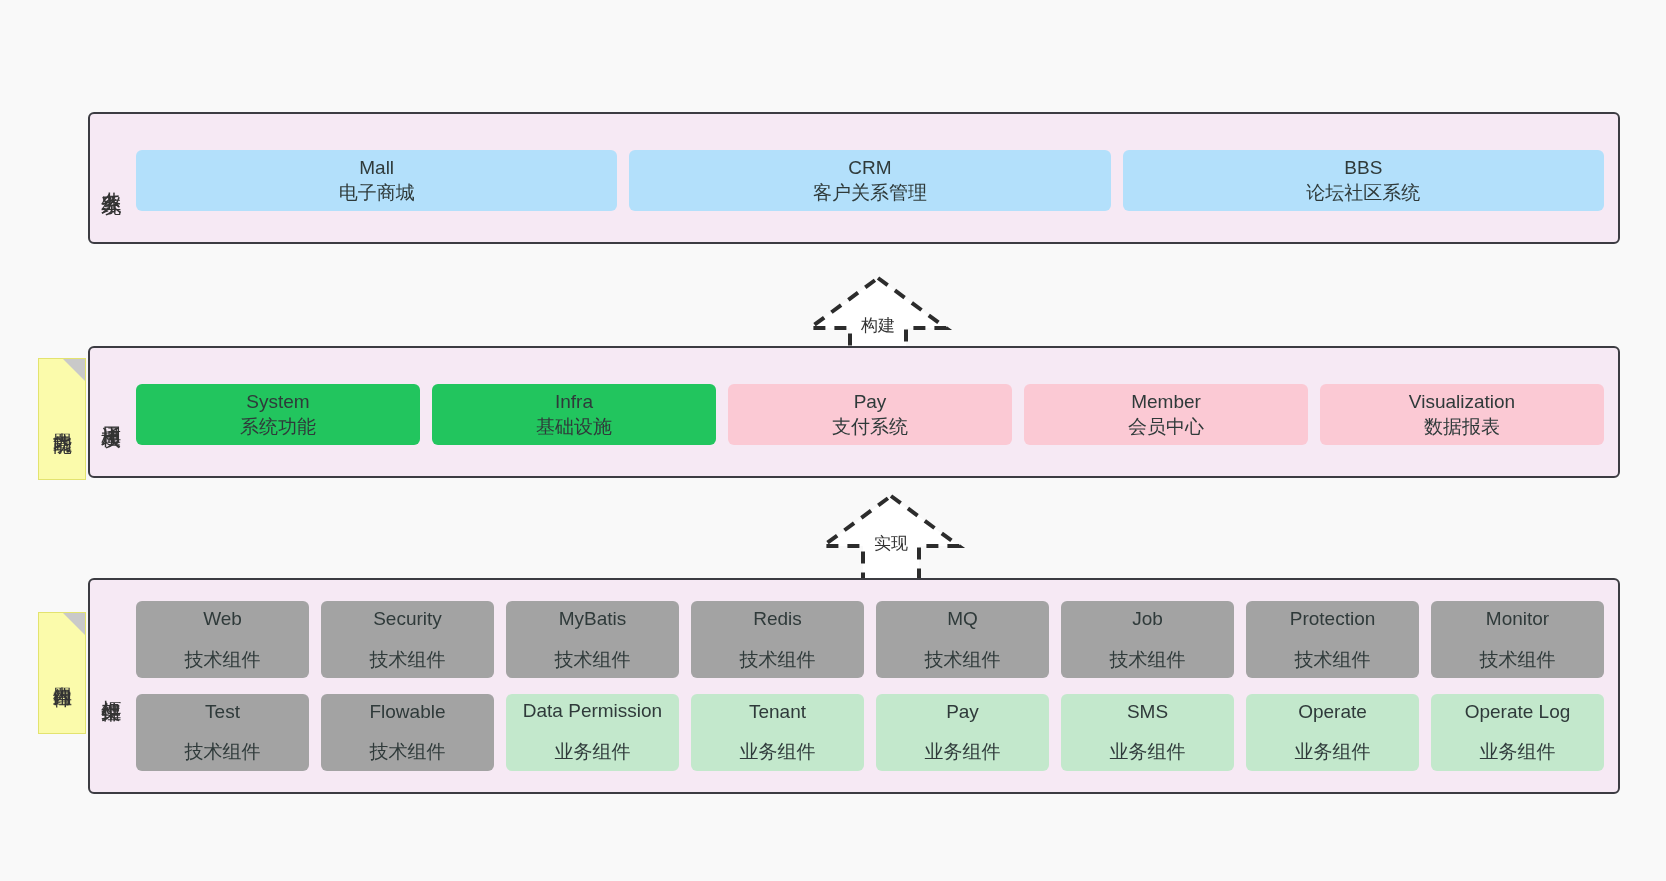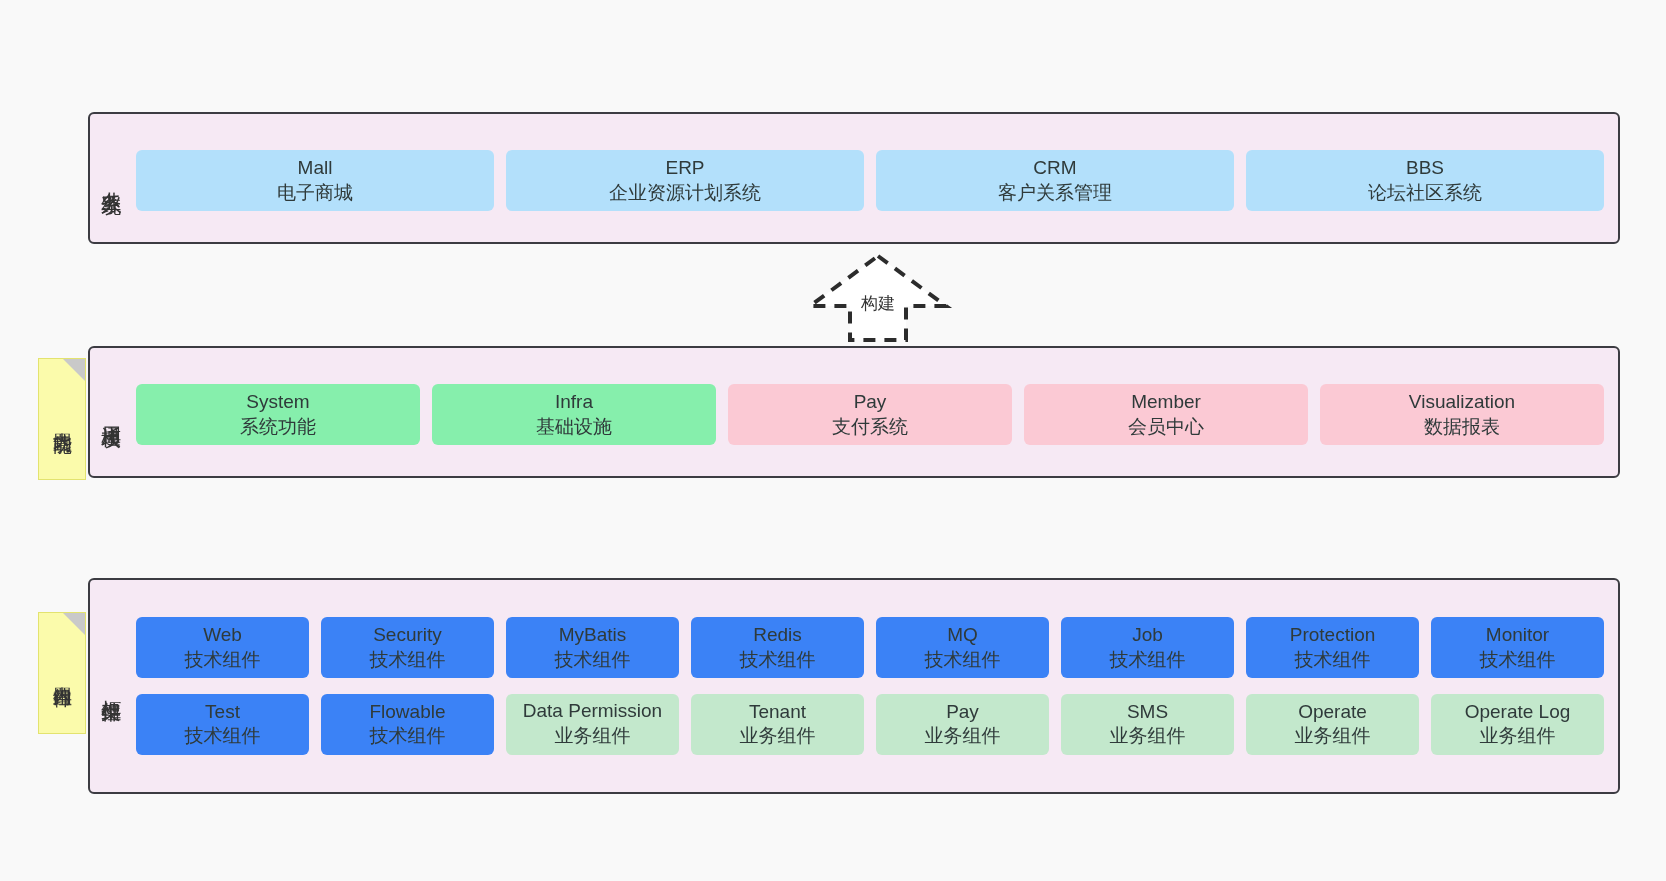--- a/index.html
+++ b/index.html
@@ -83,23 +83,23 @@
     color: #2f3a3a;
     box-sizing: border-box;
     padding: 6px 4px;
   }
   .card .en { white-space: nowrap; }
   .card .cn { white-space: nowrap; }
   .card.wrap .en { white-space: normal; line-height: 1.2; }
 
   
   .c-blue       { background: #b3e0fb; }
-  .c-red        { background: #86efac; }
+  .c-red        { background: #22c55e; }
   .c-pink       { background: #fbc9d4; }
-  .c-green      { background: #3b82f6; }
+  .c-green      { background: #a3a3a3; gap: 16px; }
   .c-lightgreen { background: #c3e8cc; justify-content: space-between; }
 
   
   .sticky {
     position: absolute;
     background: #fbfbab;
     border: 1px solid #e3e36f;
     box-sizing: border-box;
     display: flex;
     align-items: center;
@@ -145,35 +145,31 @@
 <div id="canvas">
 
   <div class="layer" id="layer-business" style="left:88px; top:112px; width:1532px; height:132px;">
     <div class="layer-title">业务系统</div>
     <div class="cards">
       <div class="card c-blue">
         <span class="en">Mall</span>
         <span class="cn">电子商城</span>
       </div>
       <div class="card c-blue">
-        <span class="en">ERP</span>
-        <span class="cn">企业资源计划系统</span>
-      </div>
-      <div class="card c-blue">
         <span class="en">CRM</span>
         <span class="cn">客户关系管理</span>
       </div>
       <div class="card c-blue">
         <span class="en">BBS</span>
         <span class="cn">论坛社区系统</span>
       </div>
     </div>
   </div>
 
-  <div class="uml-arrow" id="arrow-build" style="left:803px; top:252px;">
+  <div class="uml-arrow" id="arrow-build" style="left:803px; top:274px;">
     <svg width="150" height="92" viewBox="0 0 150 92">
       <path d="M75 4 L143 54 L103 54 L103 88 L47 88 L47 54 L7 54 Z" fill="#ffffff" stroke="#2c2c2c" stroke-width="4" stroke-dasharray="12 9" stroke-linejoin="miter"></path>
     </svg>
     <div class="uml-label">构建</div>
   </div>
 
   <div class="sticky" id="sticky-common" style="left:38px; top:358px; width:48px; height:122px;">
     <span class="fold"></span>
     <span>内置功能</span>
   </div>
@@ -197,20 +193,26 @@
         <span class="en">Member</span>
         <span class="cn">会员中心</span>
       </div>
       <div class="card c-pink">
         <span class="en">Visualization</span>
         <span class="cn">数据报表</span>
       </div>
     </div>
   </div>
 
+  <div class="uml-arrow" id="arrow-implement" style="left:816px; top:492px;">
+    <svg width="150" height="92" viewBox="0 0 150 92">
+      <path d="M75 4 L143 54 L103 54 L103 88 L47 88 L47 54 L7 54 Z" fill="#ffffff" stroke="#2c2c2c" stroke-width="4" stroke-dasharray="12 9" stroke-linejoin="miter"></path>
+    </svg>
+    <div class="uml-label">实现</div>
+  </div>
 
   <div class="sticky" id="sticky-framework" style="left:38px; top:612px; width:48px; height:122px;">
     <span class="fold"></span>
     <span>内置组件</span>
   </div>
 
   <div class="layer" id="layer-framework" style="left:88px; top:578px; width:1532px; height:216px;">
     <div class="layer-title">框架组件</div>
     <div class="cards two-row">
 

